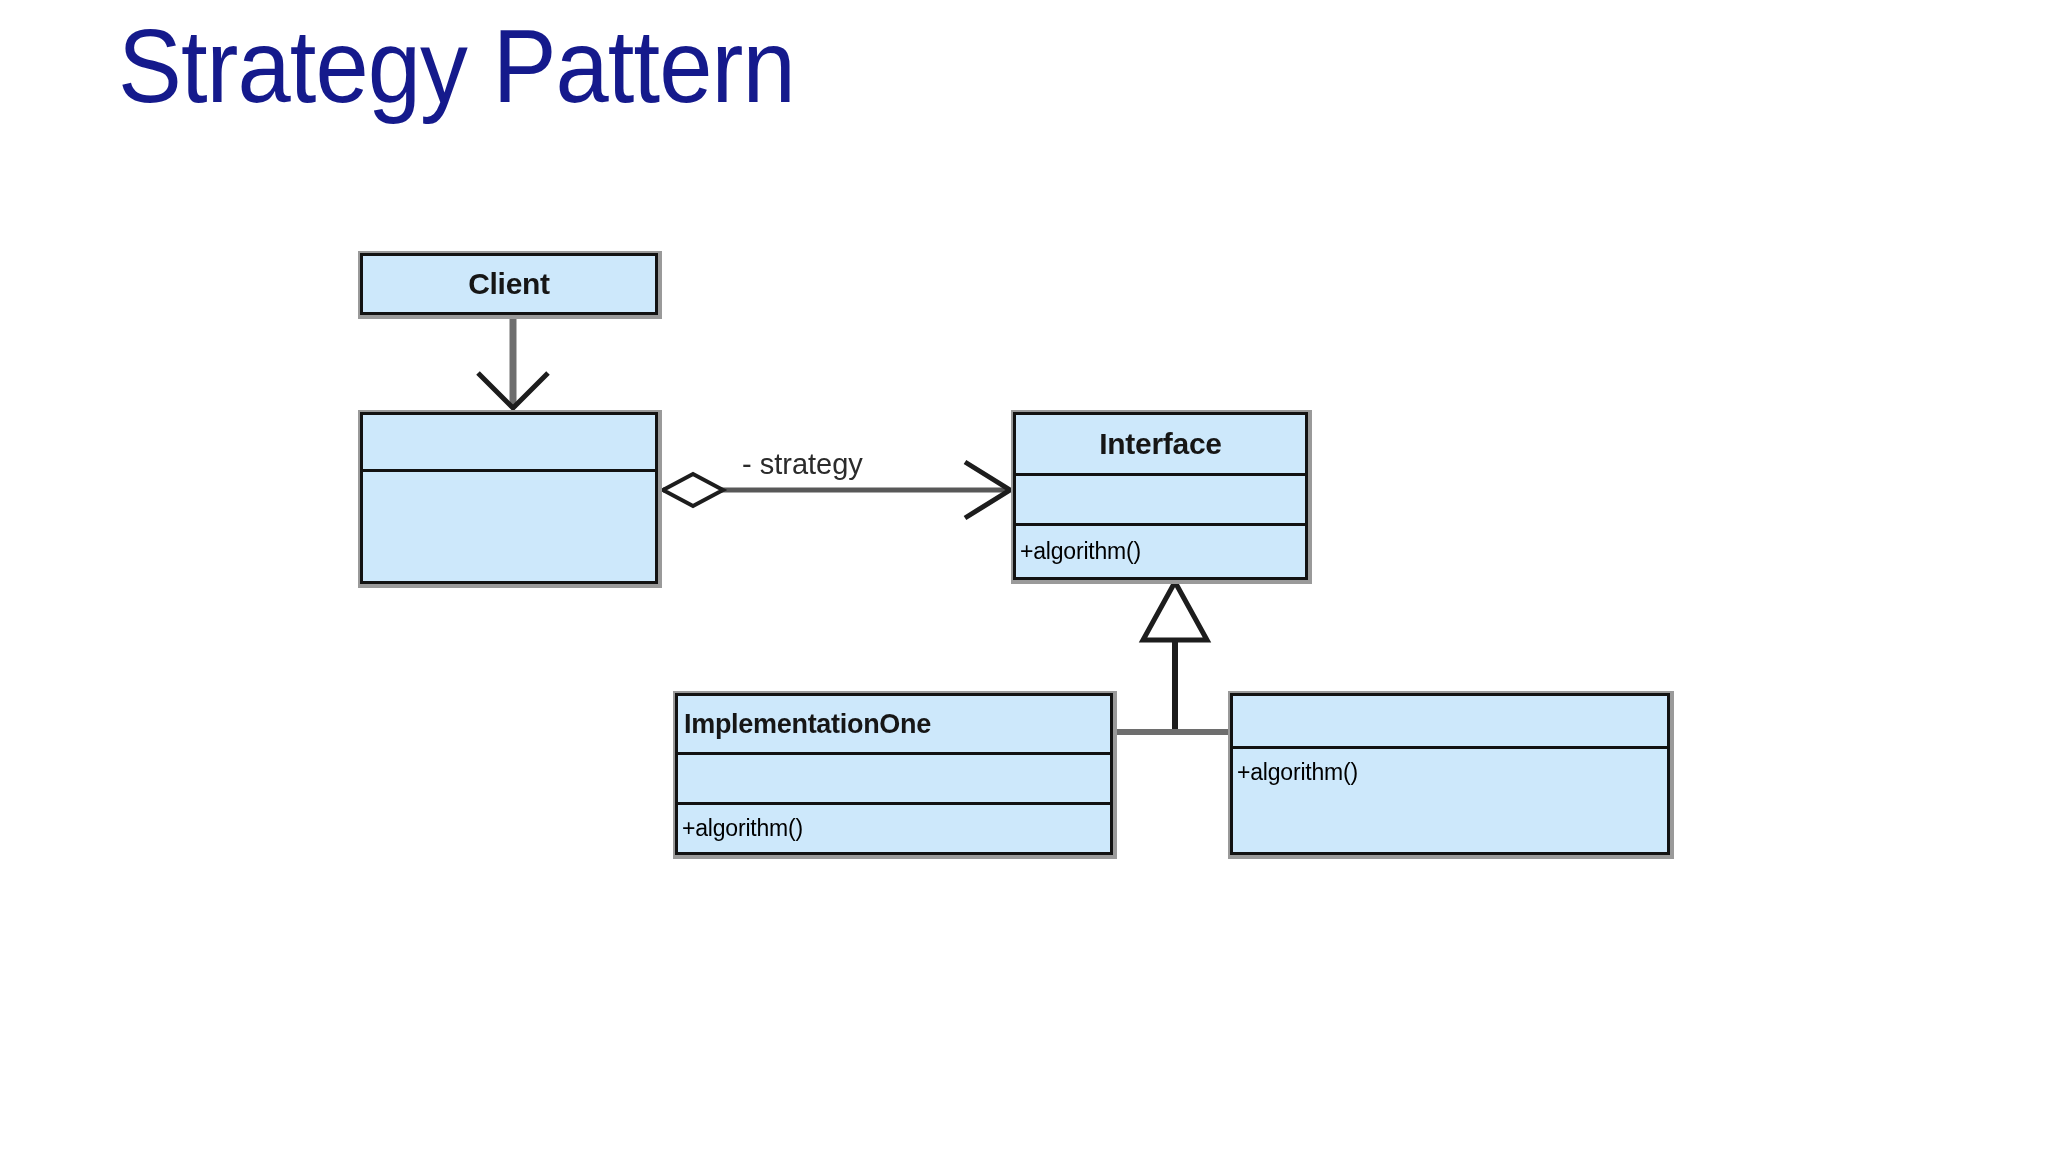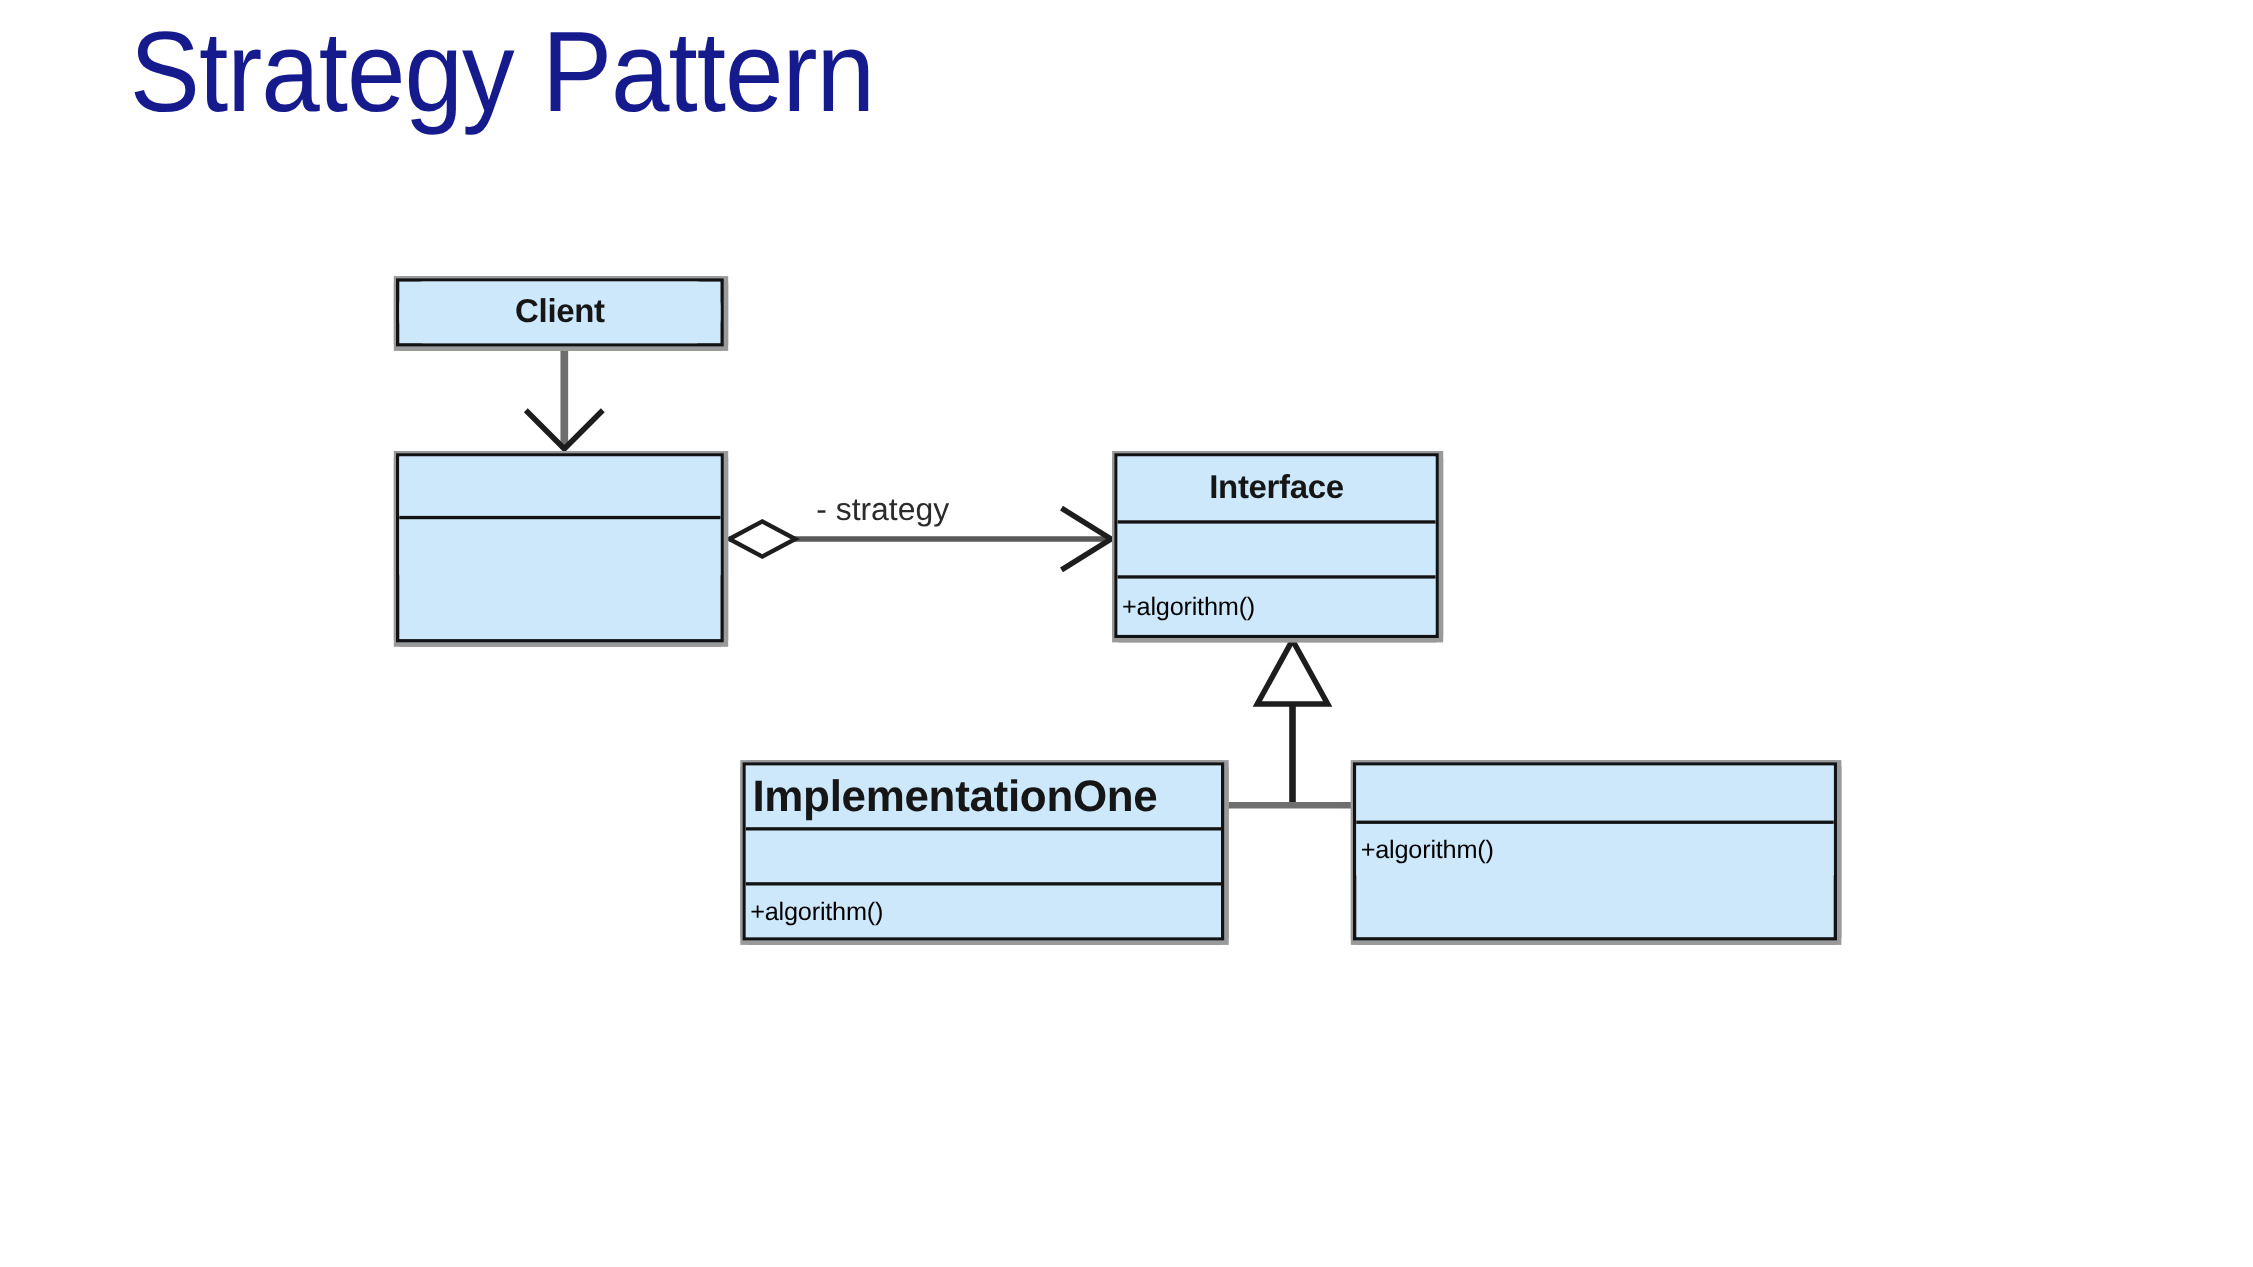--- a/index.html
+++ b/index.html
@@ -91,21 +91,21 @@
     font-family: "Liberation Sans", sans-serif;
     font-size: 23px;
     letter-spacing: -0.2px;
     white-space: nowrap;
     color: #000000;
   }
   .uml-empty { }
 
   
   #box-client      { left: 360px; top: 253px; width: 298px; height: 62px; }
-  #box-client .c1  { height: 100%; border-radius: 22px; }
+  #box-client .c1  { height: 100%; }
 
   #box-context     { left: 360px; top: 412px; width: 298px; height: 172px; }
   #box-context .c1 { height: 58px; }
   #box-context .c2 { height: 54px; }
   #box-context .c3 { height: 54px; }
 
   #box-interface      { left: 1013px; top: 412px; width: 295px; height: 168px; }
   #box-interface .c1  { height: 58px; }
   #box-interface .c2  { height: 50px; }
   #box-interface .c3  { height: 54px; }
@@ -119,21 +119,21 @@
   #box-impl-two .c1  { height: 56px; }
   #box-impl-two .c2  { height: 50px; }
   #box-impl-two .c3  { height: 50px; }
 
   
   #box-impl-one .uml-name, #box-impl-two .uml-name {
     justify-content: flex-start;
     padding-left: 6px;
   }
   #box-impl-one .uml-name .txt, #box-impl-two .uml-name .txt {
-    font-size: 40px;
+    font-size: 27px;
   }
 
   
   .edge-label {
     position: absolute;
     font-family: "Liberation Sans", sans-serif;
     font-size: 29px;
     color: #2b2b2b;
     white-space: nowrap;
     z-index: 6;

